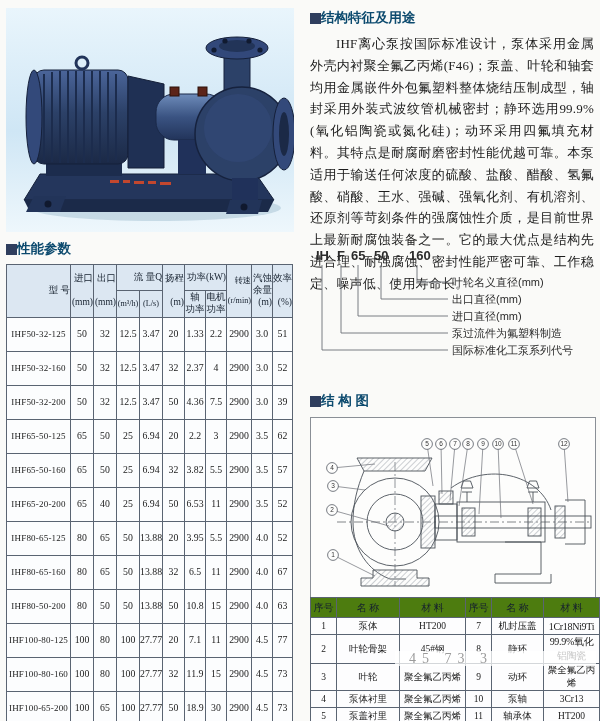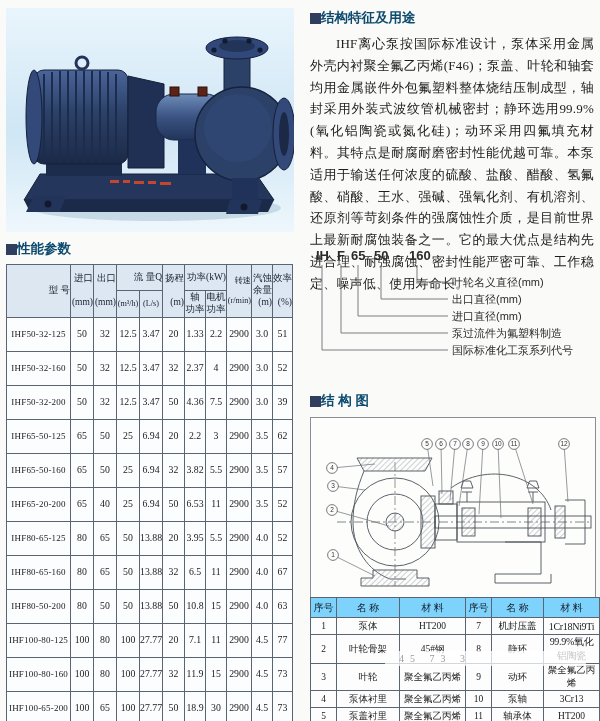--- a/index.html
+++ b/index.html
@@ -28,25 +28,25 @@
   #model svg text{font-family:"Liberation Sans",sans-serif;}
   
   #structure .draw-box{margin-top:7px;width:286px;height:181px;border:1px solid #8a8f96;
       background:#fdfdfc;box-sizing:border-box;}
   
   #materials{font-family:"Liberation Serif",serif;}
   #materials .twrap{position:relative;}
   #materials table{width:289px;background:#fdfdfe;}
   #materials th,#materials td{border:1px solid #5a6472;text-align:center;padding:0 1px;
       overflow:hidden;}
-  #materials th{background:#7dd3fc;font-size:10px;height:19px;font-weight:normal;color:#15202e;}
+  #materials th{background:#4d7c0f;font-size:10px;height:19px;font-weight:normal;color:#15202e;}
   #materials td{font-size:9.5px;height:16px;color:#1a1a1a;}
   #materials td.shrink{font-size:10px;letter-spacing:-.3px;}
-  #materials .artifact{position:absolute;left:75px;top:54px;width:201px;height:15px;
-      background:rgba(255,255,255,.74);color:#9b9b9b;font-size:10px;line-height:15px;
+  #materials .artifact{position:absolute;left:85px;top:54px;width:201px;height:15px;
+      background:rgba(255,255,255,.74);color:#9b9b9b;font-size:14px;line-height:15px;
       letter-spacing:6px;padding-left:14px;box-sizing:border-box;pointer-events:none;}
   
   #photo{border-radius:1px;}
 </style>
 </head>
 <body>
 
 <div id="page">
 
   <div class="blk" id="photo" style="left:6px;top:8px;width:288px;height:224px;">

